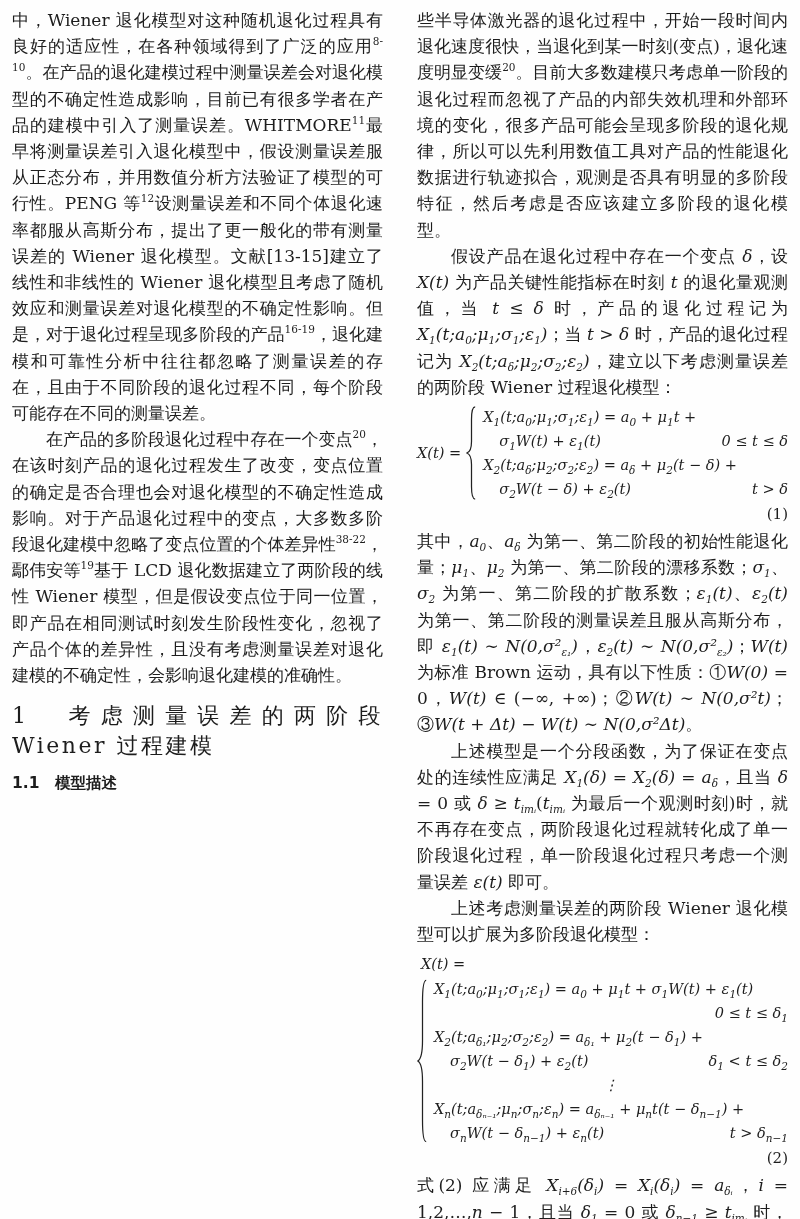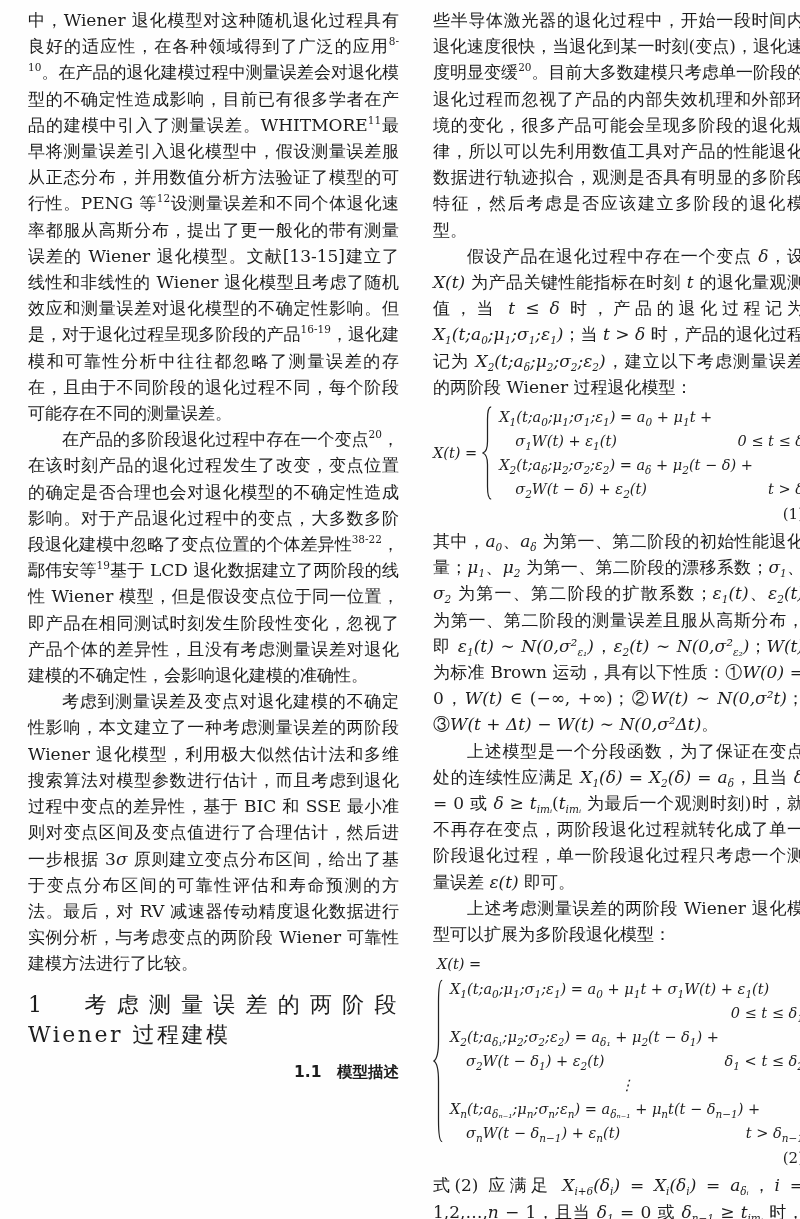--- a/index.html
+++ b/index.html
@@ -1,47 +1,46 @@
 <!DOCTYPE html>
 <html lang="zh"><head>
 <meta charset="utf-8">
 <style>
   * { margin:0; padding:0; box-sizing:border-box; }
   html,body { width:800px; height:1219px; overflow:hidden; background:#fefefe; }
   body { font-family:"DejaVu Serif","Liberation Serif",serif; color:#1d1d1d; }
-  .page { display:flex; gap:34px; padding:7px 26px 0 28px; height:100%; }
+  .page { display:flex; gap:34px; padding:7px 26px 0 12px; height:100%; }
   .col { width:371px; flex:0 0 371px; }
   p { font-size:17px; line-height:26.2px; text-align:justify; text-justify:inter-character; text-indent:2em; margin:0; }
   p.noindent { text-indent:0; }
   sup { font-size:10.5px; line-height:0; vertical-align:super; }
   sub { font-size:10.5px; line-height:0; vertical-align:sub; }
   i { font-style:italic; }
   .sec { font-size:22px; font-weight:500; letter-spacing:2.5px; line-height:30px; margin:13px 0 9px; text-align:justify; }
-  .subsec { font-family:"DejaVu Sans","Liberation Sans",sans-serif; font-weight:bold; font-size:15.5px; line-height:26px; margin:7px 0 5px;text-align:right; }
+  .subsec { font-family:"DejaVu Sans","Liberation Sans",sans-serif; font-weight:bold; font-size:15.5px; line-height:26px; margin:7px 0 5px; }
   .formula { font-size:14.5px; margin:5px 0 3px; }
   .f-body { display:flex; align-items:center; }
   .f-prefix { font-style:italic; margin-right:5px; white-space:nowrap; }
   .f-prefix2 { font-style:italic; line-height:24px; margin-bottom:1px; padding-left:4px; }
   .brace { width:11px; flex:0 0 11px; align-self:stretch; }
   .f-lines { flex:1 1 auto; font-style:italic; padding-left:6px; min-width:0; }
   .f-row { display:flex; line-height:24px; min-height:24px; }
   .f-row.ind { padding-left:16px; }
   .f-row.center { justify-content:center; }
   .f-row .cond { margin-left:auto; padding-left:8px; white-space:nowrap; }
   .f-num { text-align:right; font-style:normal; font-size:15px; line-height:22px; margin-top:2px; }
 </style>
 </head>
 <body>
 
 <div class="page">
 
   <div class="col">
     <p class="noindent">中，Wiener 退化模型对这种随机退化过程具有良好的适应性，在各种领域得到了广泛的应用<sup>8-10</sup>。在产品的退化建模过程中测量误差会对退化模型的不确定性造成影响，目前已有很多学者在产品的建模中引入了测量误差。WHITMORE<sup>11</sup>最早将测量误差引入退化模型中，假设测量误差服从正态分布，并用数值分析方法验证了模型的可行性。PENG 等<sup>12</sup>设测量误差和不同个体退化速率都服从高斯分布，提出了更一般化的带有测量误差的 Wiener 退化模型。文献[13-15]建立了线性和非线性的 Wiener 退化模型且考虑了随机效应和测量误差对退化模型的不确定性影响。但是，对于退化过程呈现多阶段的产品<sup>16-19</sup>，退化建模和可靠性分析中往往都忽略了测量误差的存在，且由于不同阶段的退化过程不同，每个阶段可能存在不同的测量误差。</p>
     <p>在产品的多阶段退化过程中存在一个变点<sup>20</sup>，在该时刻产品的退化过程发生了改变，变点位置的确定是否合理也会对退化模型的不确定性造成影响。对于产品退化过程中的变点，大多数多阶段退化建模中忽略了变点位置的个体差异性<sup>38-22</sup>，鄢伟安等<sup>19</sup>基于 LCD 退化数据建立了两阶段的线性 Wiener 模型，但是假设变点位于同一位置，即产品在相同测试时刻发生阶段性变化，忽视了产品个体的差异性，且没有考虑测量误差对退化建模的不确定性，会影响退化建模的准确性。</p>
-    <p>考虑到测量误差及变点对退化建模的不确定性影响，本文建立了一种考虑测量误差的两阶段 Wiener 退化模型，利用极大似然估计法和多维搜索算法对模型参数进行估计，而且考虑到退化过程中变点的差异性，基于 BIC 和 SSE 最小准则对变点区间及变点值进行了合理估计，然后进一步根据 3<i>σ</i> 原则建立变点分布区间，给出了基于变点分布区间的可靠性评估和寿命预测的方法。最后，对 RV 减速器传动精度退化数据进行实例分析，与考虑变点的两阶段 Wiener 可靠性建模方法进行了比较。</p>
     <h2 class="sec">1　考虑测量误差的两阶段 Wiener 过程建模</h2>
     <h3 class="subsec">1.1　模型描述</h3>
   </div>
 
   <div class="col">
     <p class="noindent">些半导体激光器的退化过程中，开始一段时间内退化速度很快，当退化到某一时刻(变点)，退化速度明显变缓<sup>20</sup>。目前大多数建模只考虑单一阶段的退化过程而忽视了产品的内部失效机理和外部环境的变化，很多产品可能会呈现多阶段的退化规律，所以可以先利用数值工具对产品的性能退化数据进行轨迹拟合，观测是否具有明显的多阶段特征，然后考虑是否应该建立多阶段的退化模型。</p>
     <p>假设产品在退化过程中存在一个变点 <i>δ</i>，设 <i>X(t)</i> 为产品关键性能指标在时刻 <i>t</i> 的退化量观测值，当 <i>t</i> ≤ <i>δ</i> 时，产品的退化过程记为 <i>X<sub>1</sub>(t;a<sub>0</sub>;μ<sub>1</sub>;σ<sub>1</sub>;ε<sub>1</sub>)</i>；当 <i>t</i> &gt; <i>δ</i> 时，产品的退化过程记为 <i>X<sub>2</sub>(t;a<sub>δ</sub>;μ<sub>2</sub>;σ<sub>2</sub>;ε<sub>2</sub>)</i>，建立以下考虑测量误差的两阶段 Wiener 过程退化模型：</p>
 
     <div class="formula">
       <div class="f-body">

